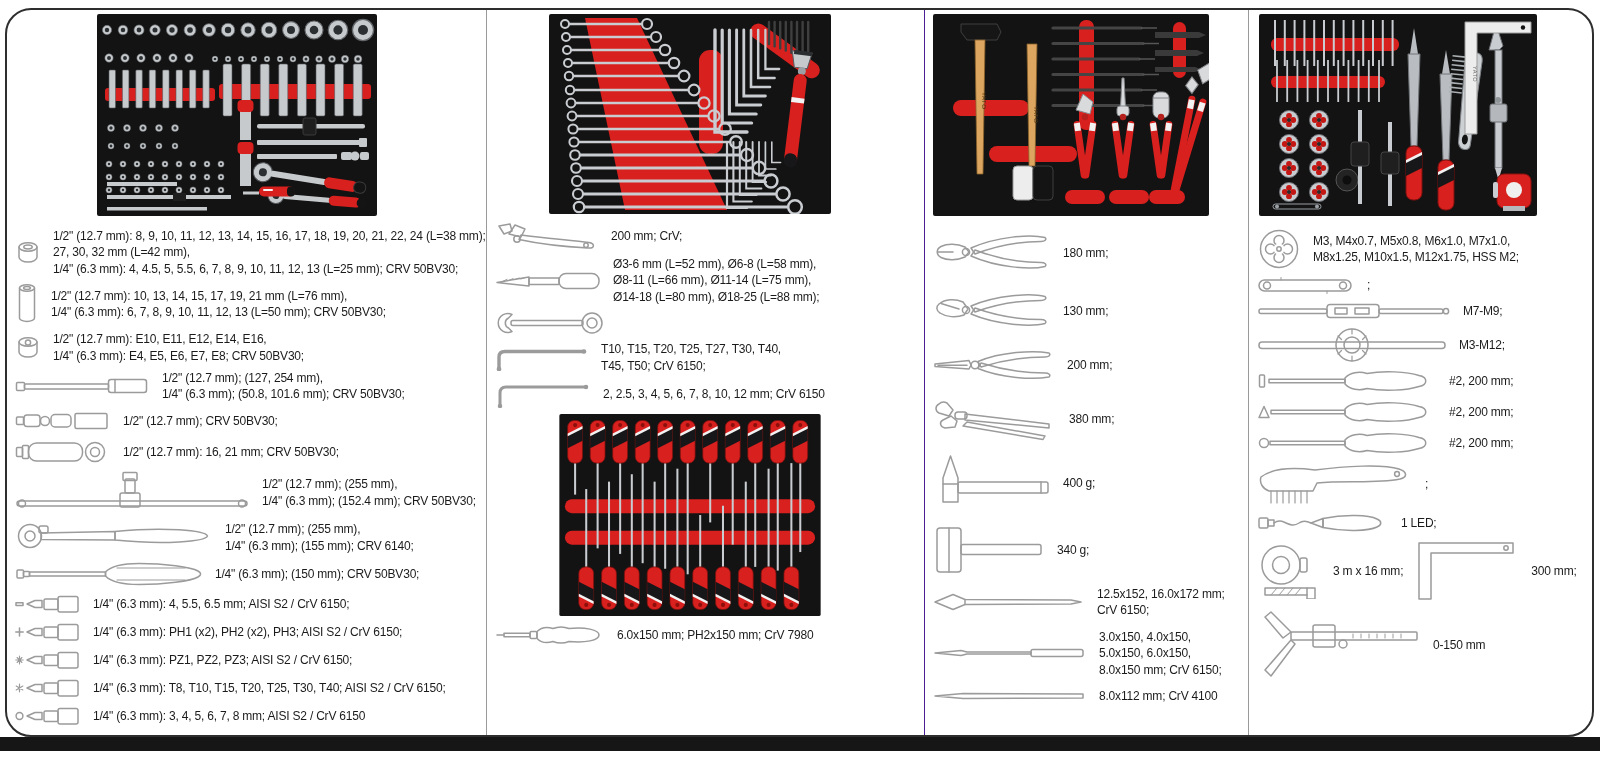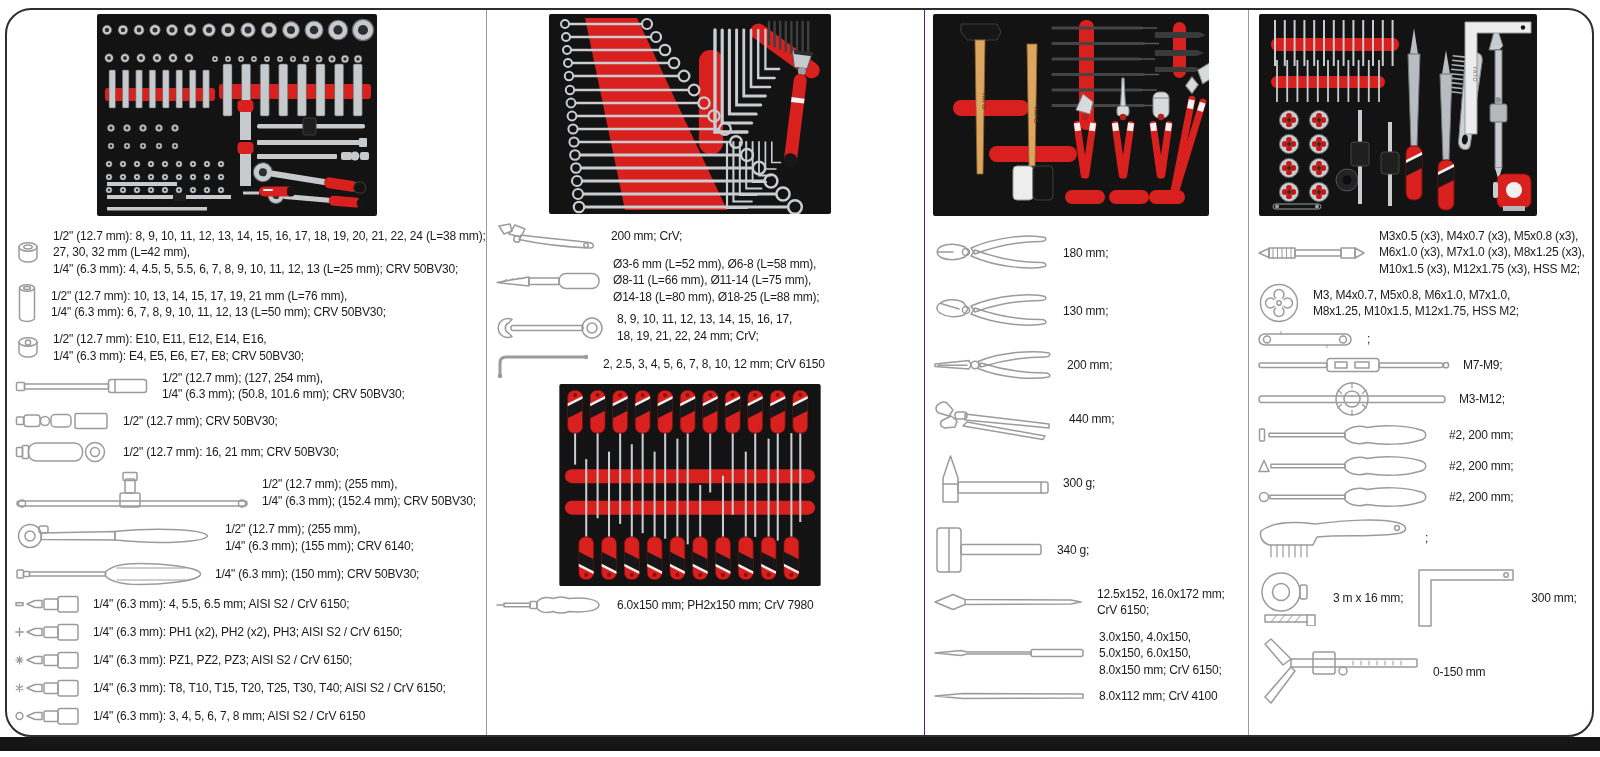--- a/index.html
+++ b/index.html
@@ -635,22 +635,27 @@
               <use href="#sym-rasp"></use>
             </svg></span>
           <span class="tx">Ø3-6 mm (L=52 mm), Ø6-8 (L=58 mm),
 Ø8-11 (L=66 mm), Ø11-14 (L=75 mm),
 Ø14-18 (L=80 mm), Ø18-25 (L=88 mm);</span>
         </div>
         <div class="row">
           <span class="ic"><svg width="110" height="24" viewBox="0 0 110 24" class="ig">
               <use href="#sym-combination-wrench"></use>
             </svg></span>
-          <span class="tx">8, 9, 10, 11, 12, 13, 14, 15, 16, 17,
-18, 19, 21, 22, 24 mm; CrV;</span>
+        </div>
+        <div class="row">
+          <span class="ic"><svg width="94" height="26" viewBox="0 0 94 26" class="ig">
+              <use href="#sym-torx-key"></use>
+            </svg></span>
+          <span class="tx">T10, T15, T20, T25, T27, T30, T40,
+T45, T50; CrV 6150;</span>
         </div>
         <div class="row">
           <span class="ic"><svg width="96" height="28" viewBox="0 0 96 28" class="ig">
               <use href="#sym-hex-key"></use>
             </svg></span>
           <span class="tx">2, 2.5, 3, 4, 5, 6, 7, 8, 10, 12 mm; CrV 6150</span>
         </div>
       </div>
     <svg class="ph ph2" width="282" height="202" viewBox="0 0 282 218">
       <defs>
@@ -806,27 +811,27 @@
         <div class="row">
           <span class="ic"><svg width="122" height="42" viewBox="0 0 122 42" class="ig">
               <use href="#sym-long-nose-pliers"></use>
             </svg></span>
           <span class="tx">200 mm;</span>
         </div>
         <div class="row">
           <span class="ic"><svg width="124" height="46" viewBox="0 0 124 46" class="ig">
               <use href="#sym-water-pump-pliers"></use>
             </svg></span>
-          <span class="tx">440 mm;</span>
+          <span class="tx">380 mm;</span>
         </div>
         <div class="row">
           <span class="ic"><svg width="118" height="62" viewBox="0 0 118 62" class="ig">
               <use href="#sym-machinist-hammer"></use>
             </svg></span>
-          <span class="tx">300 g;</span>
+          <span class="tx">400 g;</span>
         </div>
         <div class="row">
           <span class="ic"><svg width="112" height="52" viewBox="0 0 112 52" class="ig">
               <use href="#sym-rubber-mallet"></use>
             </svg></span>
           <span class="tx">340 g;</span>
         </div>
         <div class="row">
           <span class="ic"><svg width="152" height="20" viewBox="0 0 152 20" class="ig">
               <use href="#sym-flat-chisel"></use>
@@ -944,28 +949,20 @@
       <path d="M206 8 H272 V19 H218 V120 H206 Z" fill="#ededed" stroke="#9b9b9b"></path>
       <circle cx="264" cy="13.5" r="2.2" fill="#131313"></circle>
       <text transform="translate(214 52) rotate(90)" font-size="5.5" letter-spacing="0.5" fill="#6b6b6b">YATO</text>
       <rect x="238" y="160" width="34" height="34" rx="7" fill="#d8201e" stroke="#8c1210"></rect>
       <circle cx="255" cy="176" r="8" fill="#f0f0f0"></circle>
       <rect x="234" y="168" width="5" height="16" rx="2" fill="#c9ccd0"></rect>
       <rect x="244" y="192" width="22" height="5" fill="#b4b8bc"></rect>
     </svg>
     <div class="list">
         <div class="row">
-          <span class="ic"><svg width="110" height="20" viewBox="0 0 110 20" class="ig">
-              <use href="#sym-tap"></use>
-            </svg></span>
-          <span class="tx">M3x0.5 (x3), M4x0.7 (x3), M5x0.8 (x3),
-M6x1.0 (x3), M7x1.0 (x3), M8x1.25 (x3),
-M10x1.5 (x3), M12x1.75 (x3), HSS M2;</span>
-        </div>
-        <div class="row">
           <span class="ic"><svg width="44" height="42" viewBox="0 0 44 42" class="ig">
               <use href="#sym-die"></use>
             </svg></span>
           <span class="tx">M3, M4x0.7, M5x0.8, M6x1.0, M7x1.0,
 M8x1.25, M10x1.5, M12x1.75, HSS M2;</span>
         </div>
         <div class="row">
           <span class="ic"><svg width="98" height="20" viewBox="0 0 98 20" class="ig">
               <use href="#sym-flat-wrench"></use>
             </svg></span>
@@ -999,20 +996,26 @@
           <span class="ic"><svg width="180" height="26" viewBox="0 0 180 26" class="ig">
               <use href="#sym-round-needle-file"></use>
             </svg></span>
           <span class="tx">#2, 200 mm;</span>
         </div>
         <div class="row">
           <span class="ic"><svg width="156" height="46" viewBox="0 0 156 46" class="ig">
               <use href="#sym-wire-brush"></use>
             </svg></span>
           <span class="tx">;</span>
+        </div>
+        <div class="row">
+          <span class="ic"><svg width="132" height="22" viewBox="0 0 132 22" class="ig">
+              <use href="#sym-led-light"></use>
+            </svg></span>
+          <span class="tx">1 LED;</span>
         </div>
         <div class="row">
           <span class="ic"><svg width="64" height="56" viewBox="0 0 64 56" class="ig">
               <use href="#sym-tape-measure"></use>
             </svg></span>
           <span class="tx">3 m x 16 mm;</span>
           <span class="ic"><svg width="104" height="64" viewBox="0 0 104 64" class="ig">
               <use href="#sym-try-square"></use>
             </svg></span>
           <span class="tx">300 mm;</span>

